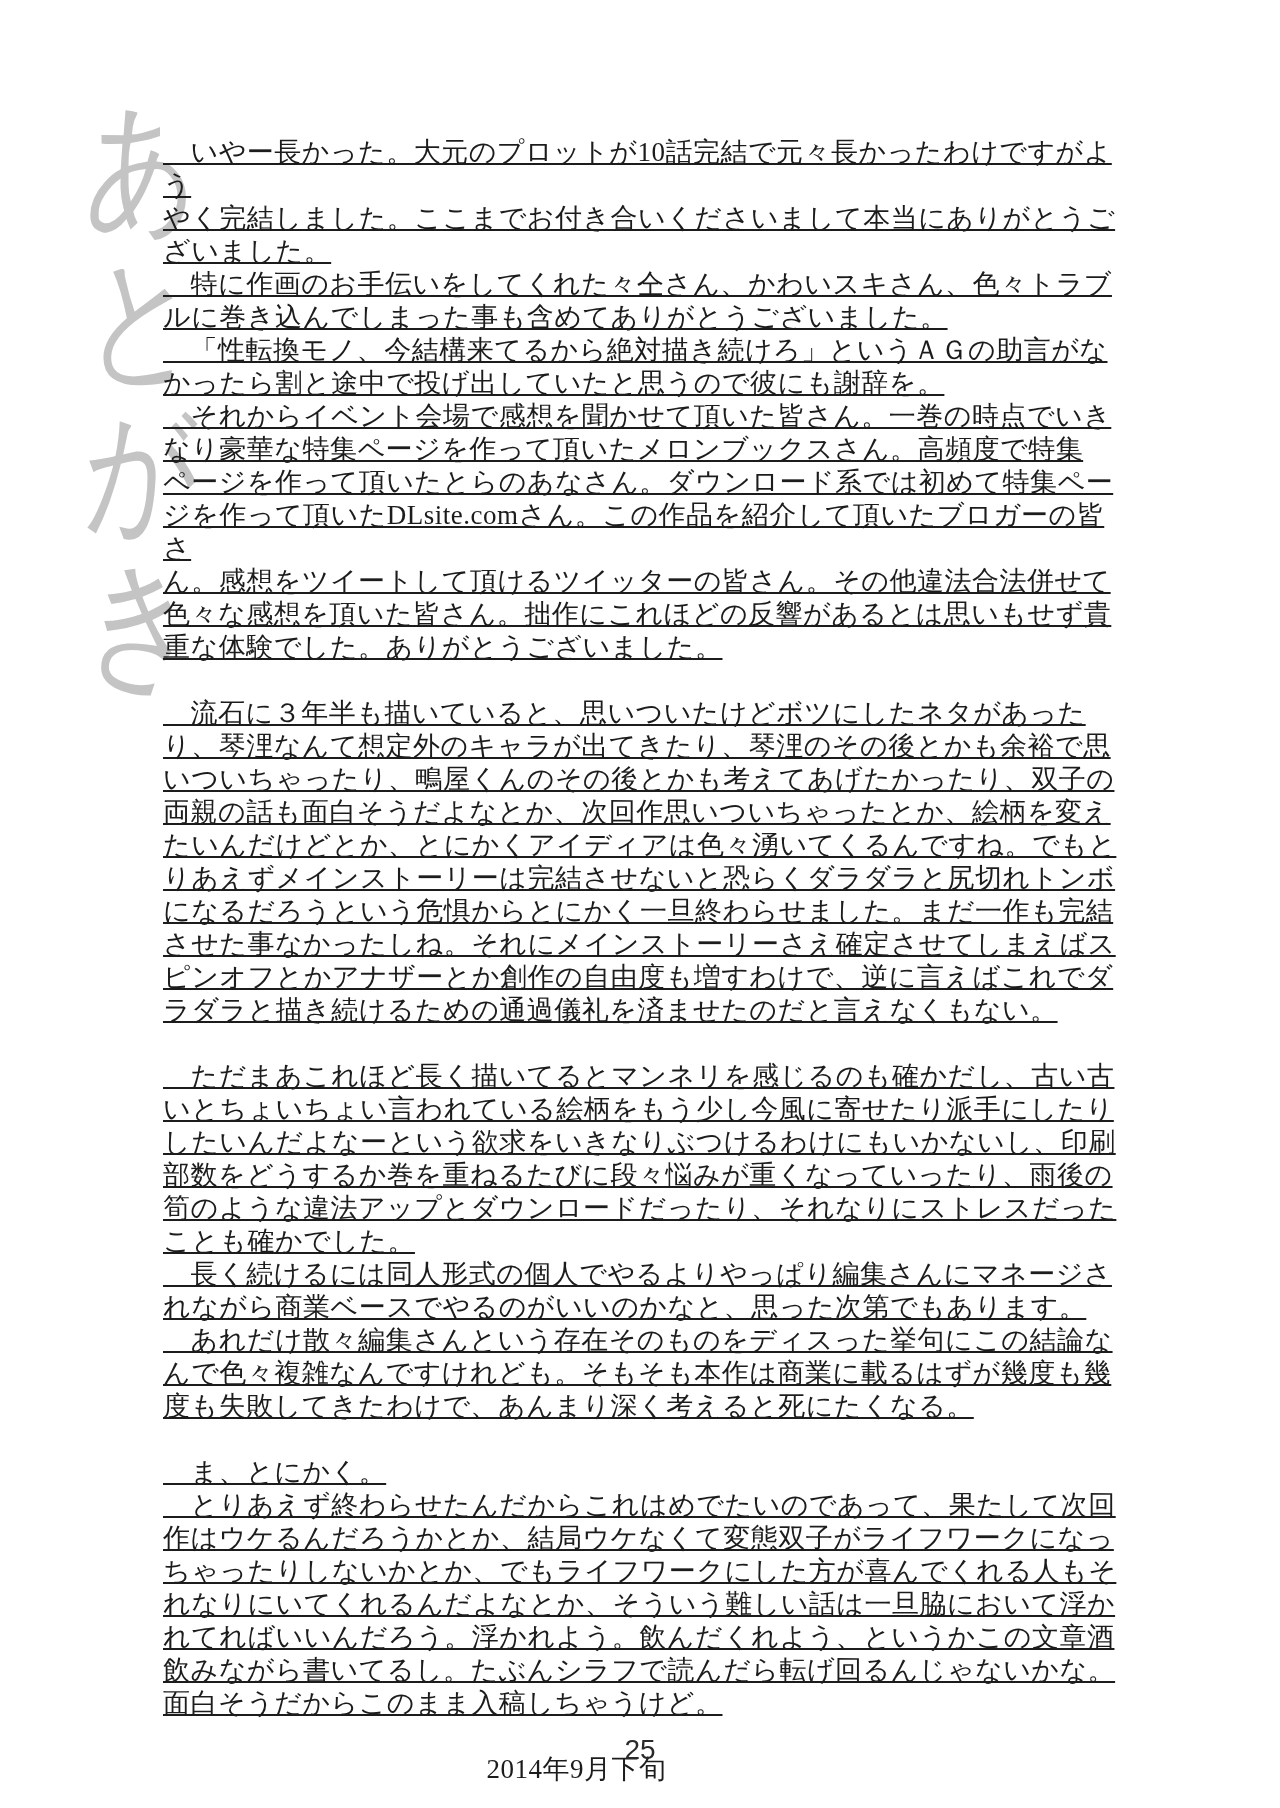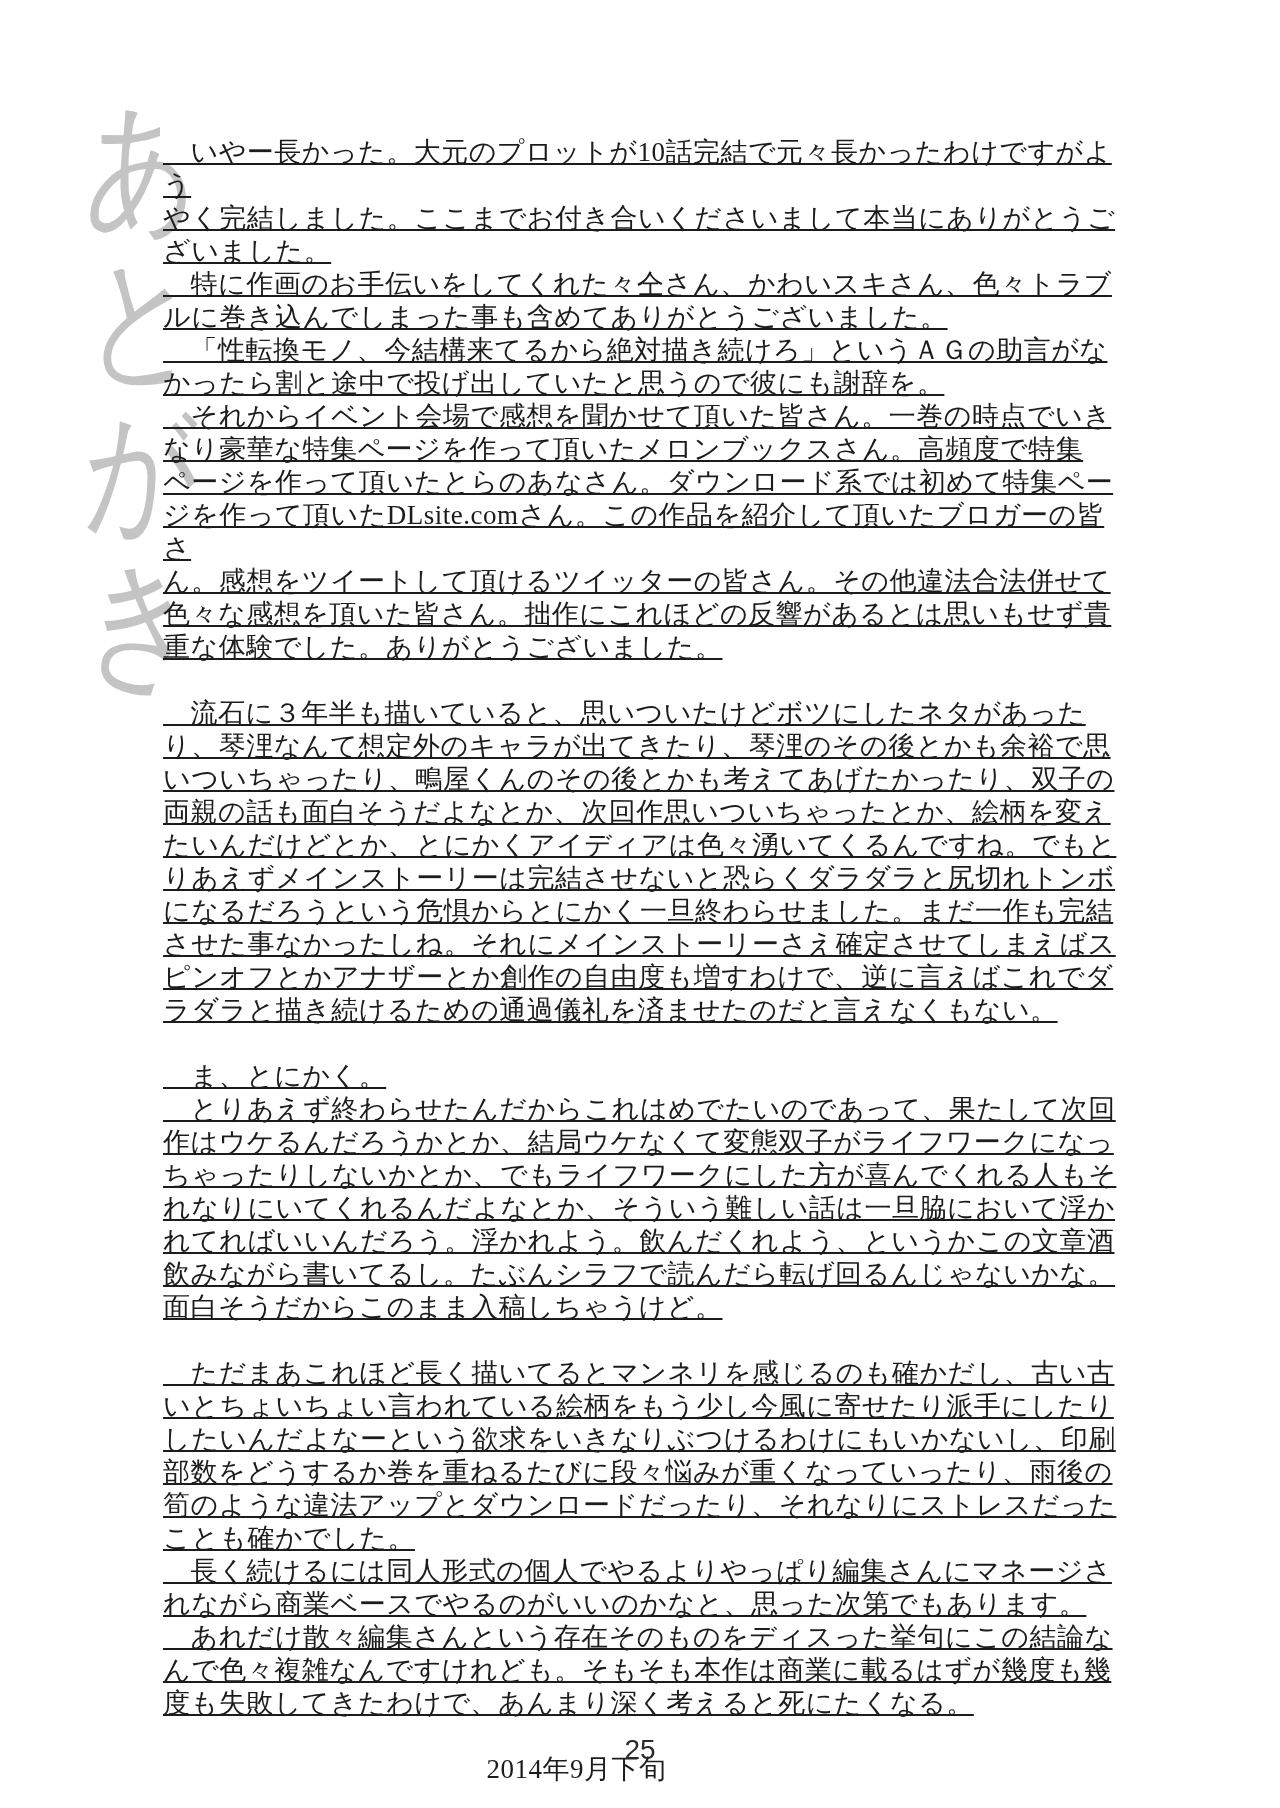--- a/index.html
+++ b/index.html
@@ -87,37 +87,37 @@
     <div class="block">　流石に３年半も描いていると、思いついたけどボツにしたネタがあった
 り、琴浬なんて想定外のキャラが出てきたり、琴浬のその後とかも余裕で思
 いついちゃったり、鴫屋くんのその後とかも考えてあげたかったり、双子の
 両親の話も面白そうだよなとか、次回作思いついちゃったとか、絵柄を変え
 たいんだけどとか、とにかくアイディアは色々湧いてくるんですね。でもと
 りあえずメインストーリーは完結させないと恐らくダラダラと尻切れトンボ
 になるだろうという危惧からとにかく一旦終わらせました。まだ一作も完結
 させた事なかったしね。それにメインストーリーさえ確定させてしまえばス
 ピンオフとかアナザーとか創作の自由度も増すわけで、逆に言えばこれでダ
 ラダラと描き続けるための通過儀礼を済ませたのだと言えなくもない。</div>
-    <div class="block">　ま、とにかく。
-　とりあえず終わらせたんだからこれはめでたいのであって、果たして次回
-作はウケるんだろうかとか、結局ウケなくて変態双子がライフワークになっ
-ちゃったりしないかとか、でもライフワークにした方が喜んでくれる人もそ
-れなりにいてくれるんだよなとか、そういう難しい話は一旦脇において浮か
-れてればいいんだろう。浮かれよう。飲んだくれよう、というかこの文章酒
-飲みながら書いてるし。たぶんシラフで読んだら転げ回るんじゃないかな。
-面白そうだからこのまま入稿しちゃうけど。</div>
     <div class="block">　ただまあこれほど長く描いてるとマンネリを感じるのも確かだし、古い古
 いとちょいちょい言われている絵柄をもう少し今風に寄せたり派手にしたり
 したいんだよなーという欲求をいきなりぶつけるわけにもいかないし、印刷
 部数をどうするか巻を重ねるたびに段々悩みが重くなっていったり、雨後の
 筍のような違法アップとダウンロードだったり、それなりにストレスだった
 ことも確かでした。
 　長く続けるには同人形式の個人でやるよりやっぱり編集さんにマネージさ
 れながら商業ベースでやるのがいいのかなと、思った次第でもあります。
 　あれだけ散々編集さんという存在そのものをディスった挙句にこの結論な
 んで色々複雑なんですけれども。そもそも本作は商業に載るはずが幾度も幾
 度も失敗してきたわけで、あんまり深く考えると死にたくなる。</div>
+    <div class="block">　ま、とにかく。
+　とりあえず終わらせたんだからこれはめでたいのであって、果たして次回
+作はウケるんだろうかとか、結局ウケなくて変態双子がライフワークになっ
+ちゃったりしないかとか、でもライフワークにした方が喜んでくれる人もそ
+れなりにいてくれるんだよなとか、そういう難しい話は一旦脇において浮か
+れてればいいんだろう。浮かれよう。飲んだくれよう、というかこの文章酒
+飲みながら書いてるし。たぶんシラフで読んだら転げ回るんじゃないかな。
+面白そうだからこのまま入稿しちゃうけど。</div>
     <div class="date-line">2014年9月下旬</div>
   </div>
 
   <div class="page-number">25</div>
 
 </div>
 
 </body></html>

